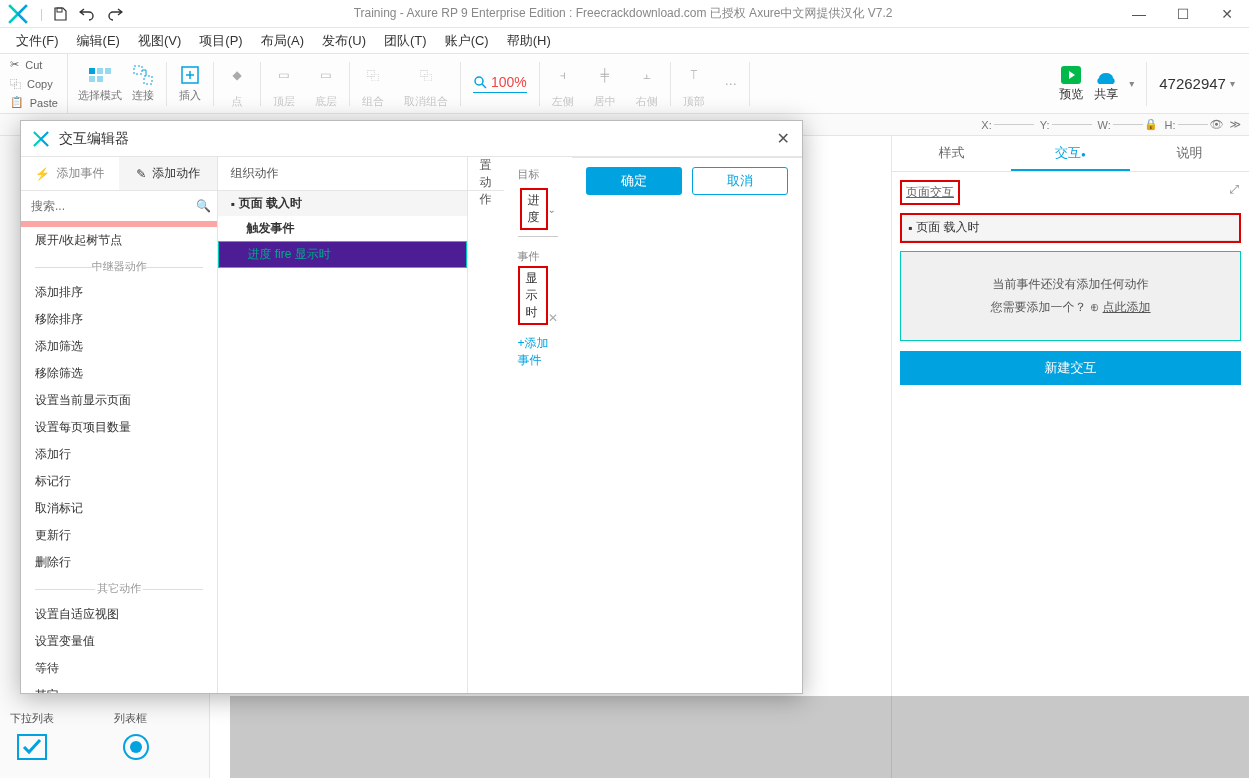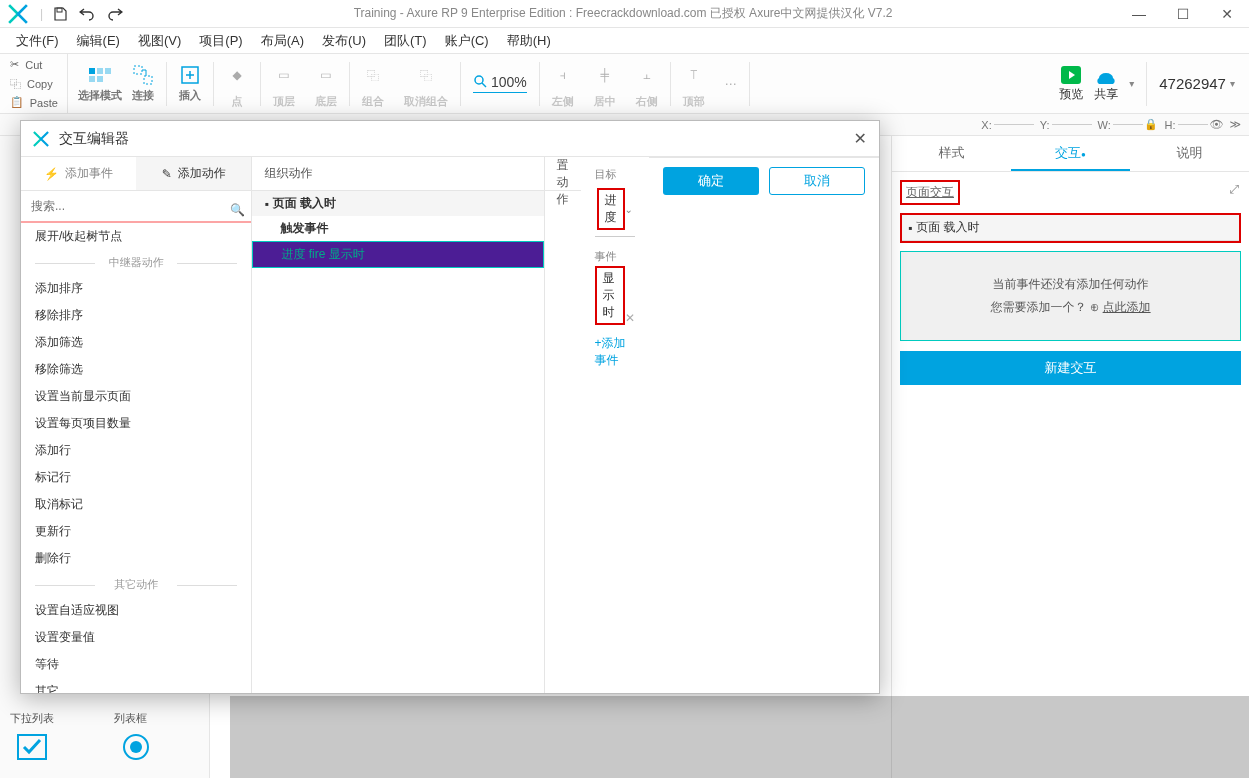--- a/index.html
+++ b/index.html
@@ -17,25 +17,25 @@
 
 .menubar { height: 26px; display: flex; align-items: center; padding: 0 8px; gap: 2px; border-bottom: 1px solid #e5e5e5; }
 .menubar div { padding: 3px 8px; font-size: 13px; }
 
 
 .toolbar { height: 60px; display: flex; align-items: center; border-bottom: 1px solid #e5e5e5; background: #fdfdfd; }
 .clip { width: 68px; border-right: 1px solid #e5e5e5; height: 60px; display: flex; flex-direction: column; justify-content: center; }
 .clip div { height: 19px; padding-left: 10px; font-size: 11px; color: #666; display: flex; align-items: center; gap: 6px; }
 .tgroup { display: flex; flex-direction: column; align-items: center; justify-content: center; padding: 0 10px; height: 60px; }
 .tgroup .icons { display: flex; gap: 10px; align-items: center; height: 34px; }
-.tgroup .label { font-size: 11px; color: #777; margin-top: 2px; font-weight: bold; }
+.tgroup .label { font-size: 11px; color: #777; margin-top: 2px; }
 .tsep { width: 1px; background: #e5e5e5; height: 44px; margin: 0 2px; }
 .ticon { width: 22px; height: 22px; display: flex; align-items: center; justify-content: center; }
 .disabled { opacity: 0.4; }
-.zoom { color: #404040; font-size: 14px; border-bottom: 1px solid #00a3e0; padding-bottom: 2px; display: flex; gap: 4px; align-items: flex-start; }
+.zoom { color: #ef4444; font-size: 14px; border-bottom: 1px solid #00a3e0; padding-bottom: 2px; display: flex; gap: 4px; align-items: center; }
 .tb-right { margin-left: auto; display: flex; align-items: center; gap: 10px; padding-right: 14px; }
 .acct { font-size: 15px; color: #333; display: flex; align-items: center; gap: 4px; }
 
 
 .rulerbar { height: 22px; border-bottom: 1px solid #e5e5e5; background: #fafafa; position: relative; display:flex; align-items:center;}
 .rulerbar .right-info { margin-left: auto; display:flex; gap:6px; padding-right:8px; align-items:center; font-size:11px; color:#777;}
 .rulerbar .right-info span{display:flex;align-items:center;gap:2px;}
 
 
 .main { display: flex; height: calc(778px - 28px - 26px - 60px - 22px); }
@@ -56,33 +56,33 @@
 .teal-box .b { color: #555; font-size: 12px; margin-top: 6px; }
 .teal-box .b .lnk { text-decoration: underline; color: #555; }
 .new-btn { margin: 10px 8px; background: #00a3e0; color: #fff; text-align: center; padding: 8px; font-size: 13px; }
 
 
 .shelf { position: absolute; bottom: 0; left: 0; width: 210px; background: #fafafa; border-right:1px solid #e5e5e5; padding: 6px 10px 14px; }
 .shelf .row { display: flex; align-items: center; gap: 60px; font-size: 11px; color: #555; }
 .shelf .ic { width: 44px; height: 34px; display: flex; align-items: center; justify-content: center; margin-top:4px;}
 
 
-.dialog { position: absolute; left: 20px; top: 120px; width: 860px; height: 574px; background: #fff; border: 1px solid #bbb; box-shadow: 0 4px 24px rgba(0,0,0,0.3); display: flex; flex-direction: column; z-index: 100; }
+.dialog { position: absolute; left: 20px; top: 120px; width: 783px; height: 574px; background: #fff; border: 1px solid #bbb; box-shadow: 0 4px 24px rgba(0,0,0,0.3); display: flex; flex-direction: column; z-index: 100; }
 .dlg-title { height: 36px; display: flex; align-items: center; padding: 0 12px; border-bottom: 1px solid #e5e5e5; }
 .dlg-title .x-logo { margin-right: 10px; }
 .dlg-title .t { font-size: 14px; color: #333; }
 .dlg-title .close { margin-left: auto; font-size: 16px; color: #555; }
 .dlg-body { flex: 1; display: flex; overflow: hidden; }
 .dlg-col1 { width: 236px; border-right: 1px solid #e5e5e5; display: flex; flex-direction: column; }
 .dlg-col2 { width: 298px; border-right: 1px solid #e5e5e5; }
 .dlg-col3 { flex: 1; display: flex; flex-direction: row; }
 .dlg-tabs { height: 34px; display: flex; border-bottom: 1px solid #e5e5e5; }
 .dlg-tabs div { flex: 1; display: flex; align-items: center; justify-content: center; gap: 6px; font-size: 12px; color: #888; }
 .dlg-tabs div.on { background: #f5f5f5; color: #333; }
-.dlg-search { padding: 4px 6px; border-bottom: 2px solid #fca5a5; display: flex; align-items: flex-end; }
+.dlg-search { padding: 4px 6px; border-bottom: 6px solid #fca5a5; display: flex; align-items: center; }
 .dlg-search input { border: none; flex: 1; font-size: 12px; padding: 4px; outline: none; background: transparent; color: #888; }
 .dlg-list { flex: 1; overflow: auto; }
 .dlg-list .item { padding: 5px 14px; font-size: 12px; color: #333; cursor: default; }
 .dlg-list .sep { font-size: 11px; color: #999; text-align: center; padding: 5px 0; position: relative; }
 .dlg-list .sep::before, .dlg-list .sep::after { content: ''; position: absolute; top: 50%; width: 60px; height: 1px; background: #ddd; }
 .dlg-list .sep::before { left: 14px; } .dlg-list .sep::after { right: 14px; }
 .col-head { height: 34px; display: flex; align-items: center; padding: 0 12px; font-size: 12px; color: #555; border-bottom: 1px solid #e5e5e5; }
 .c2-tree { padding: 0; }
 .c2-row { padding: 4px 12px; font-size: 12px; display:flex; align-items:center; gap:4px; }
 .c2-row.bold { font-weight: bold; background: #f5f5f5; }

